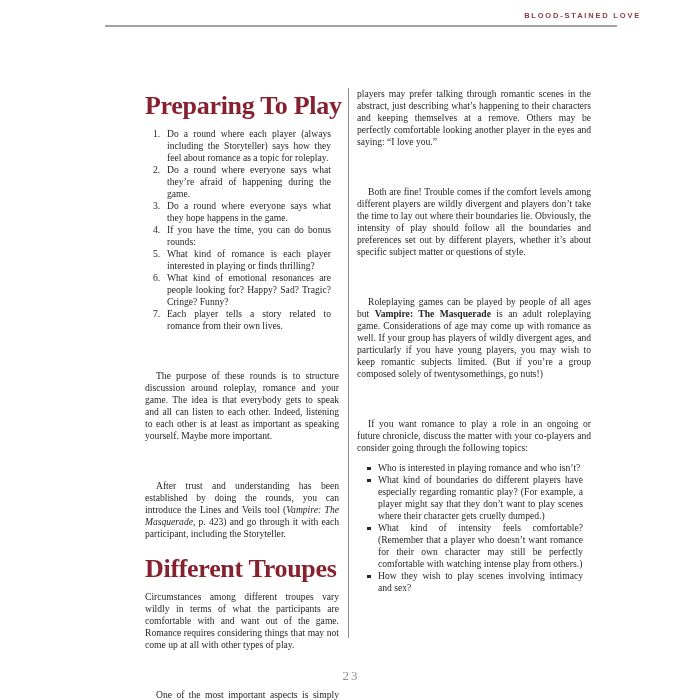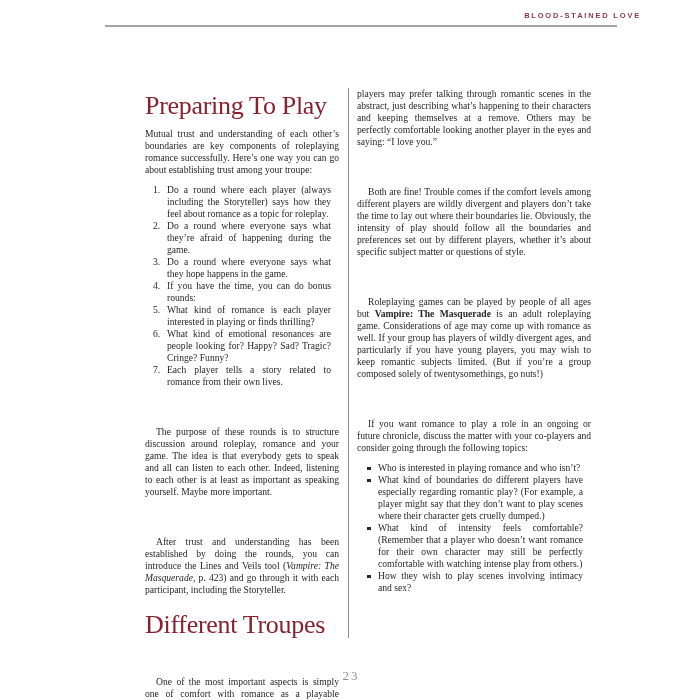--- a/index.html
+++ b/index.html
@@ -36,21 +36,21 @@
   .col{
     position:absolute;
     font-size:9.6px;
     line-height:12px;
     text-align:justify;
   }
   .col.left{left:145px;top:92px;width:194px;}
   .col.right{left:357px;top:88px;width:234px;}
   h1{
     font-family:"Liberation Serif", serif;
-    font-weight:normal;
+    font-weight:bold;
     font-size:26px;
     line-height:27px;
     color:#87212f;
     margin:0 0 9px 0;
     white-space:nowrap;
     text-align:left;
     letter-spacing:-0.3px;
   }
   h1.second{margin-top:15px;}
   p{margin:0;}
@@ -98,33 +98,33 @@
 <body>
 
 <div class="page">
 
   <div class="running-head">BLOOD-STAINED LOVE</div>
   <div class="head-rule"></div>
   <div class="col-divider"></div>
 
   <div class="col left">
     <h1>Preparing To Play</h1>
-    <p>Mutual trust and understanding of each other’s boundaries are key components of roleplaying romance successfully. Here’s one way you can go about establishing trust among your troupe:</p>
     <ol>
       <li>Do a round where each player (always including the Storyteller) says how they feel about romance as a topic for roleplay.</li>
       <li>Do a round where everyone says what they’re afraid of happening during the game.</li>
       <li>Do a round where everyone says what they hope happens in the game.</li>
       <li>If you have the time, you can do bonus rounds:</li>
       <li>What kind of romance is each player interested in playing or finds thrilling?</li>
       <li>What kind of emotional resonances are people looking for? Happy? Sad? Tragic? Cringe? Funny?</li>
       <li>Each player tells a story related to romance from their own lives.</li>
     </ol>
     <p class="indent">The purpose of these rounds is to structure discussion around roleplay, romance and your game. The idea is that everybody gets to speak and all can listen to each other. Indeed, listening to each other is at least as important as speaking yourself. Maybe more important.</p>
     <p class="indent"><span>After trust and understanding has been established by doing the rounds, you can introduce the Lines and Veils tool (</span><em>Vampire: The Masquerade</em><span>, p. 423) and go through it with each participant, including the Storyteller.</span></p>
     <h1 class="second">Different Troupes</h1>
+    <p>Circumstances among different troupes vary wildly in terms of what the participants are comfortable with and want out of the game. Romance requires considering things that may not come up at all with other types of play.</p>
     <p class="indent">One of the most important aspects is simply one of comfort with romance as a playable subject. Some</p>
   </div>
 
   <div class="col right">
     <p>players may prefer talking through romantic scenes in the abstract, just describing what’s happening to their characters and keeping themselves at a remove. Others may be perfectly comfortable looking another player in the eyes and saying: “I love you.”</p>
     <p class="indent">Both are fine! Trouble comes if the comfort levels among different players are wildly divergent and players don’t take the time to lay out where their boundaries lie. Obviously, the intensity of play should follow all the boundaries and preferences set out by different players, whether it’s about specific subject matter or questions of style.</p>
     <p class="indent"><span>Roleplaying games can be played by people of all ages but </span><strong>Vampire: The Masquerade</strong><span> is an adult roleplaying game. Considerations of age may come up with romance as well. If your group has players of wildly divergent ages, and particularly if you have young players, you may wish to keep romantic subjects limited. (But if you’re a group composed solely of twentysomethings, go nuts!)</span></p>
     <p class="indent">If you want romance to play a role in an ongoing or future chronicle, discuss the matter with your co-players and consider going through the following topics:</p>
     <ul>
       <li>Who is interested in playing romance and who isn’t?</li>

